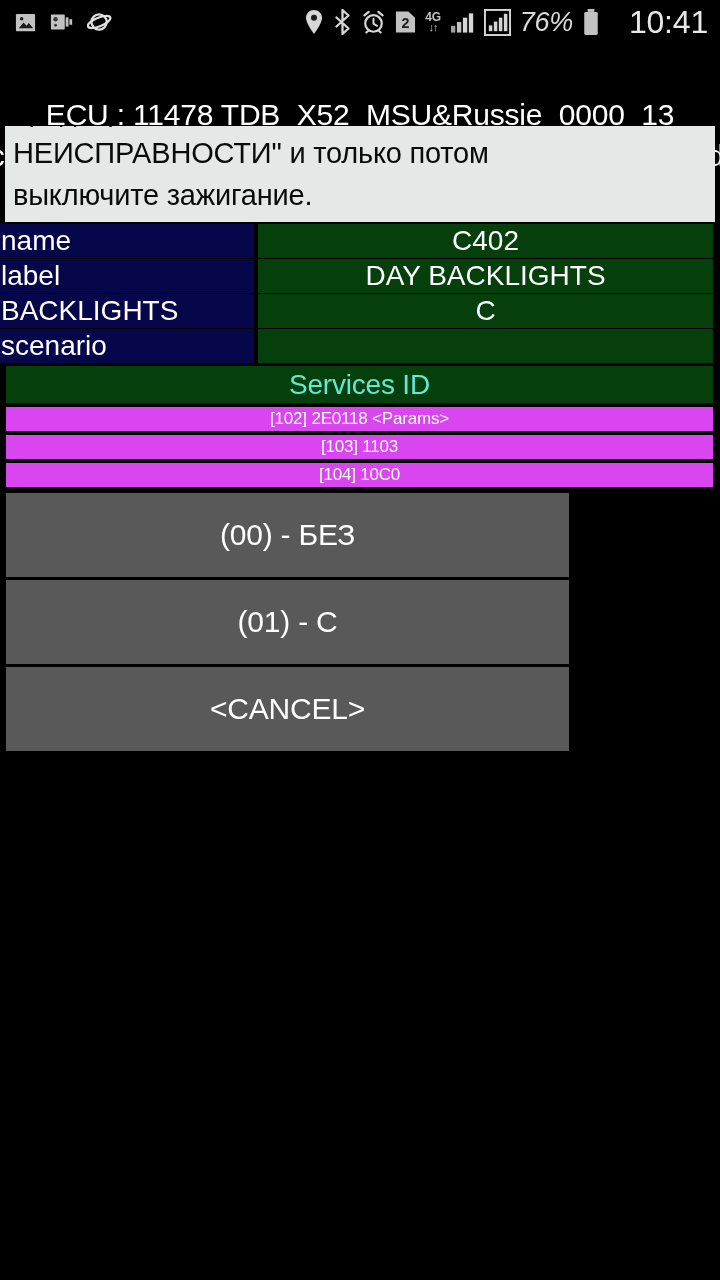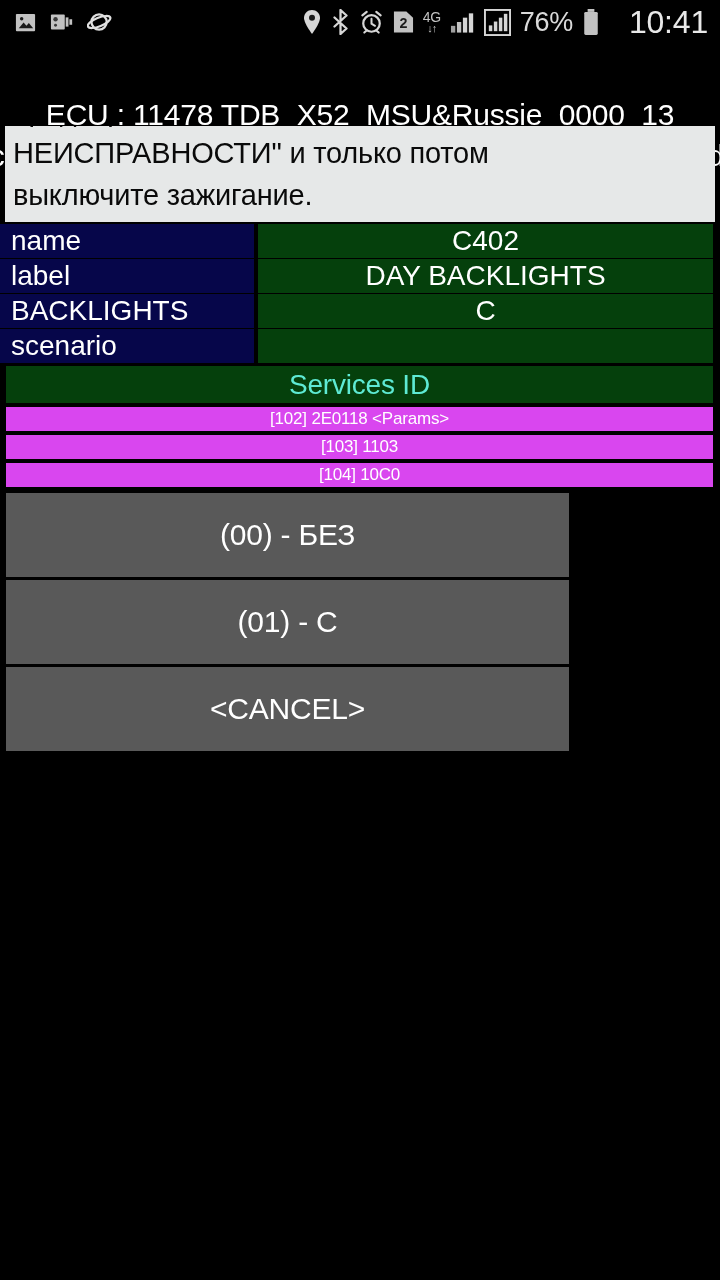--- a/index.html
+++ b/index.html
@@ -45,38 +45,39 @@
     justify-content: center;
     color: #c2c2c2;
     fill: #c2c2c2;
   }
   .sb-text {
     font-size: 27px;
     color: #d9d9d9;
     letter-spacing: -0.3px;
     font-weight: 400;
     white-space: nowrap;
+    font-style: italic;
   }
   .sb-clock {
     font-size: 32px;
     color: #e8e8e8;
     letter-spacing: -0.2px;
     margin-left: 20px;
     white-space: nowrap;
   }
   .sb-4g {
     display: flex;
     flex-direction: column;
     align-items: center;
     line-height: 1;
   }
   .sb-4g-label {
-    font-size: 14px;
+    font-size: 12px;
     color: #c2c2c2;
-    font-weight: 400;
+    font-weight: 700;
     letter-spacing: -0.3px;
   }
   .sb-4g-arrows {
     font-size: 11px;
     color: #c2c2c2;
     letter-spacing: -1px;
     margin-top: -1px;
   }
 
   
@@ -149,21 +150,21 @@
     display: flex;
     height: 34px;
     margin-bottom: 1px;
   }
   .kv-key {
     width: 254px;
     background: #06064a;
     color: #ffffff;
     font-size: 28px;
     line-height: 34px;
-    padding-left: 11px;
+    padding-left: 1px;
     white-space: nowrap;
     overflow: hidden;
   }
   .kv-gap { width: 4px; background: #000000; }
   .kv-val {
     flex: 1;
     margin-right: 7px;
     background: #05400c;
     color: #ffffff;
     font-size: 28px;

